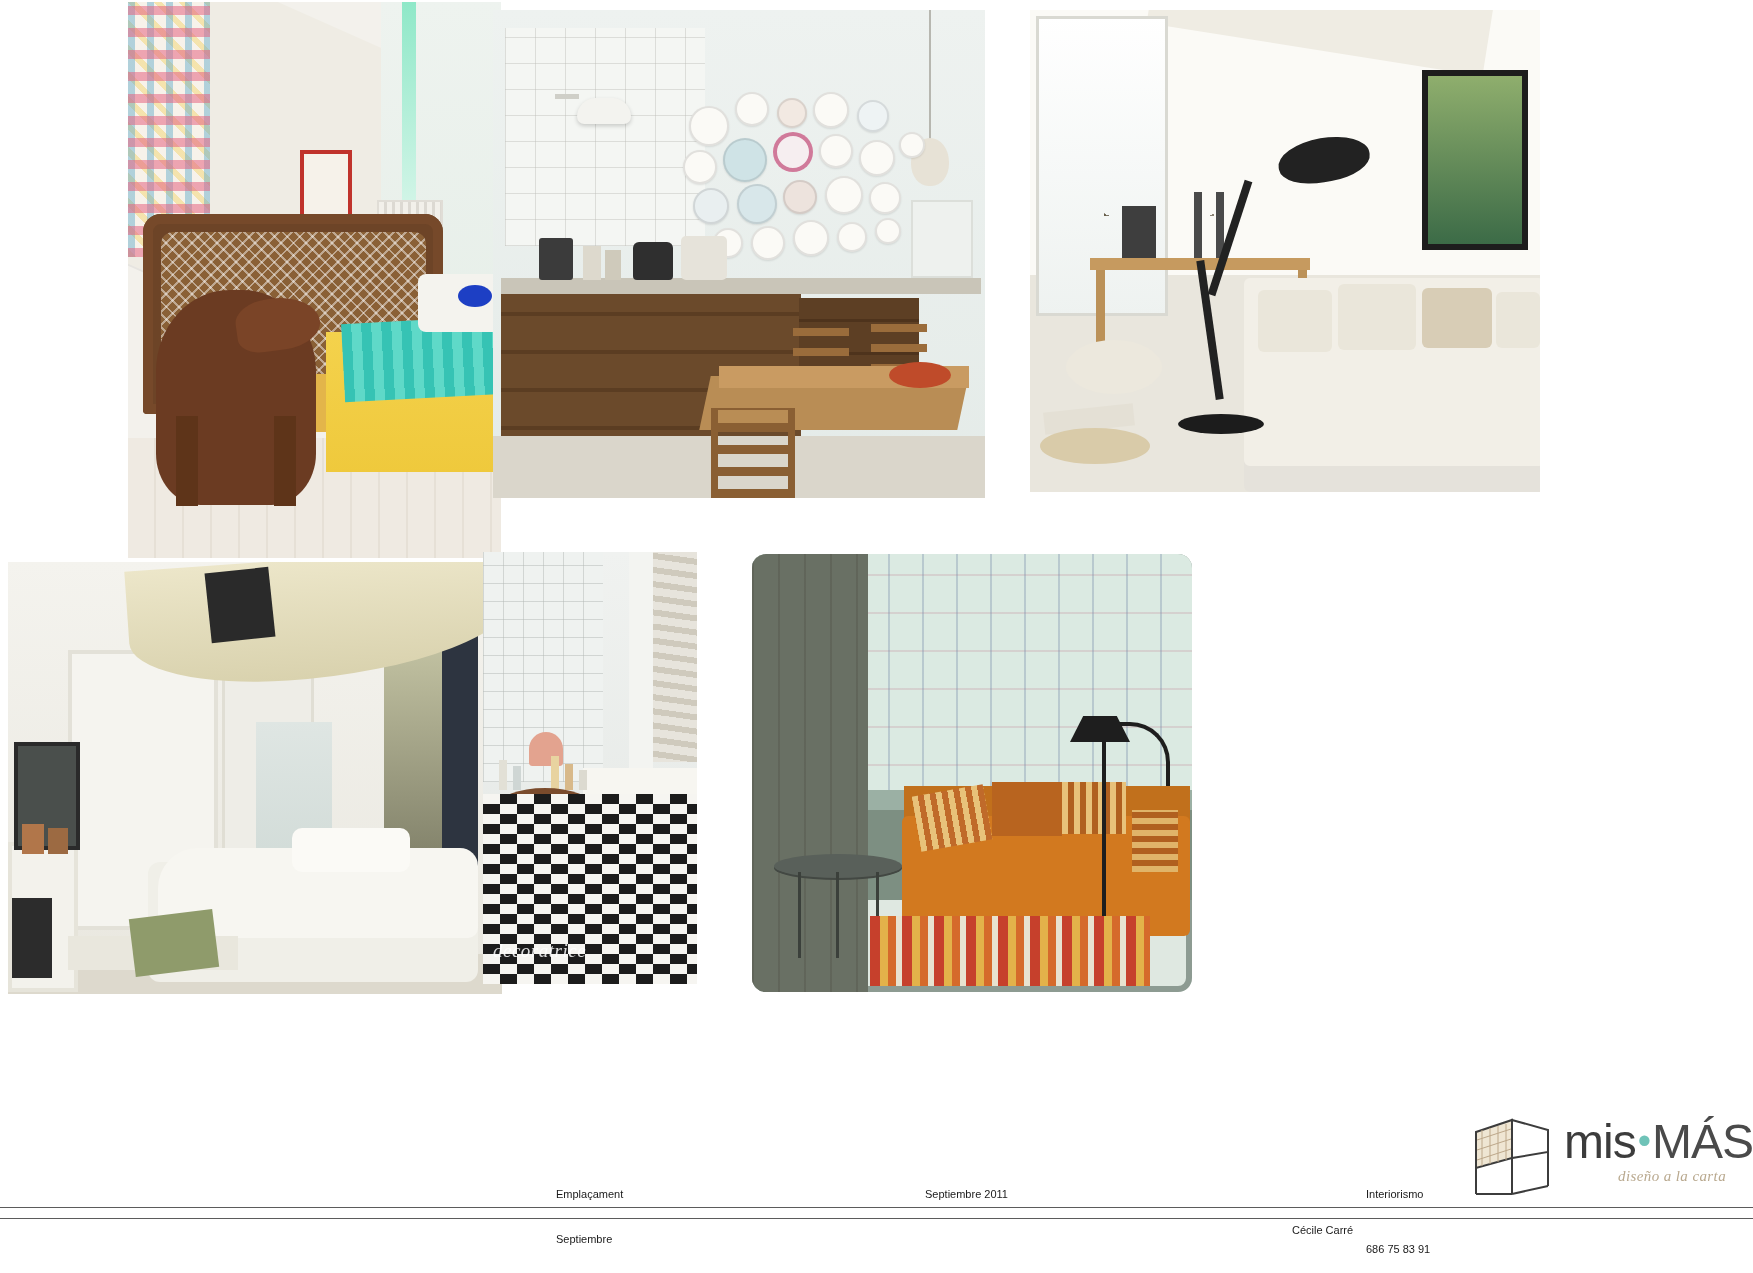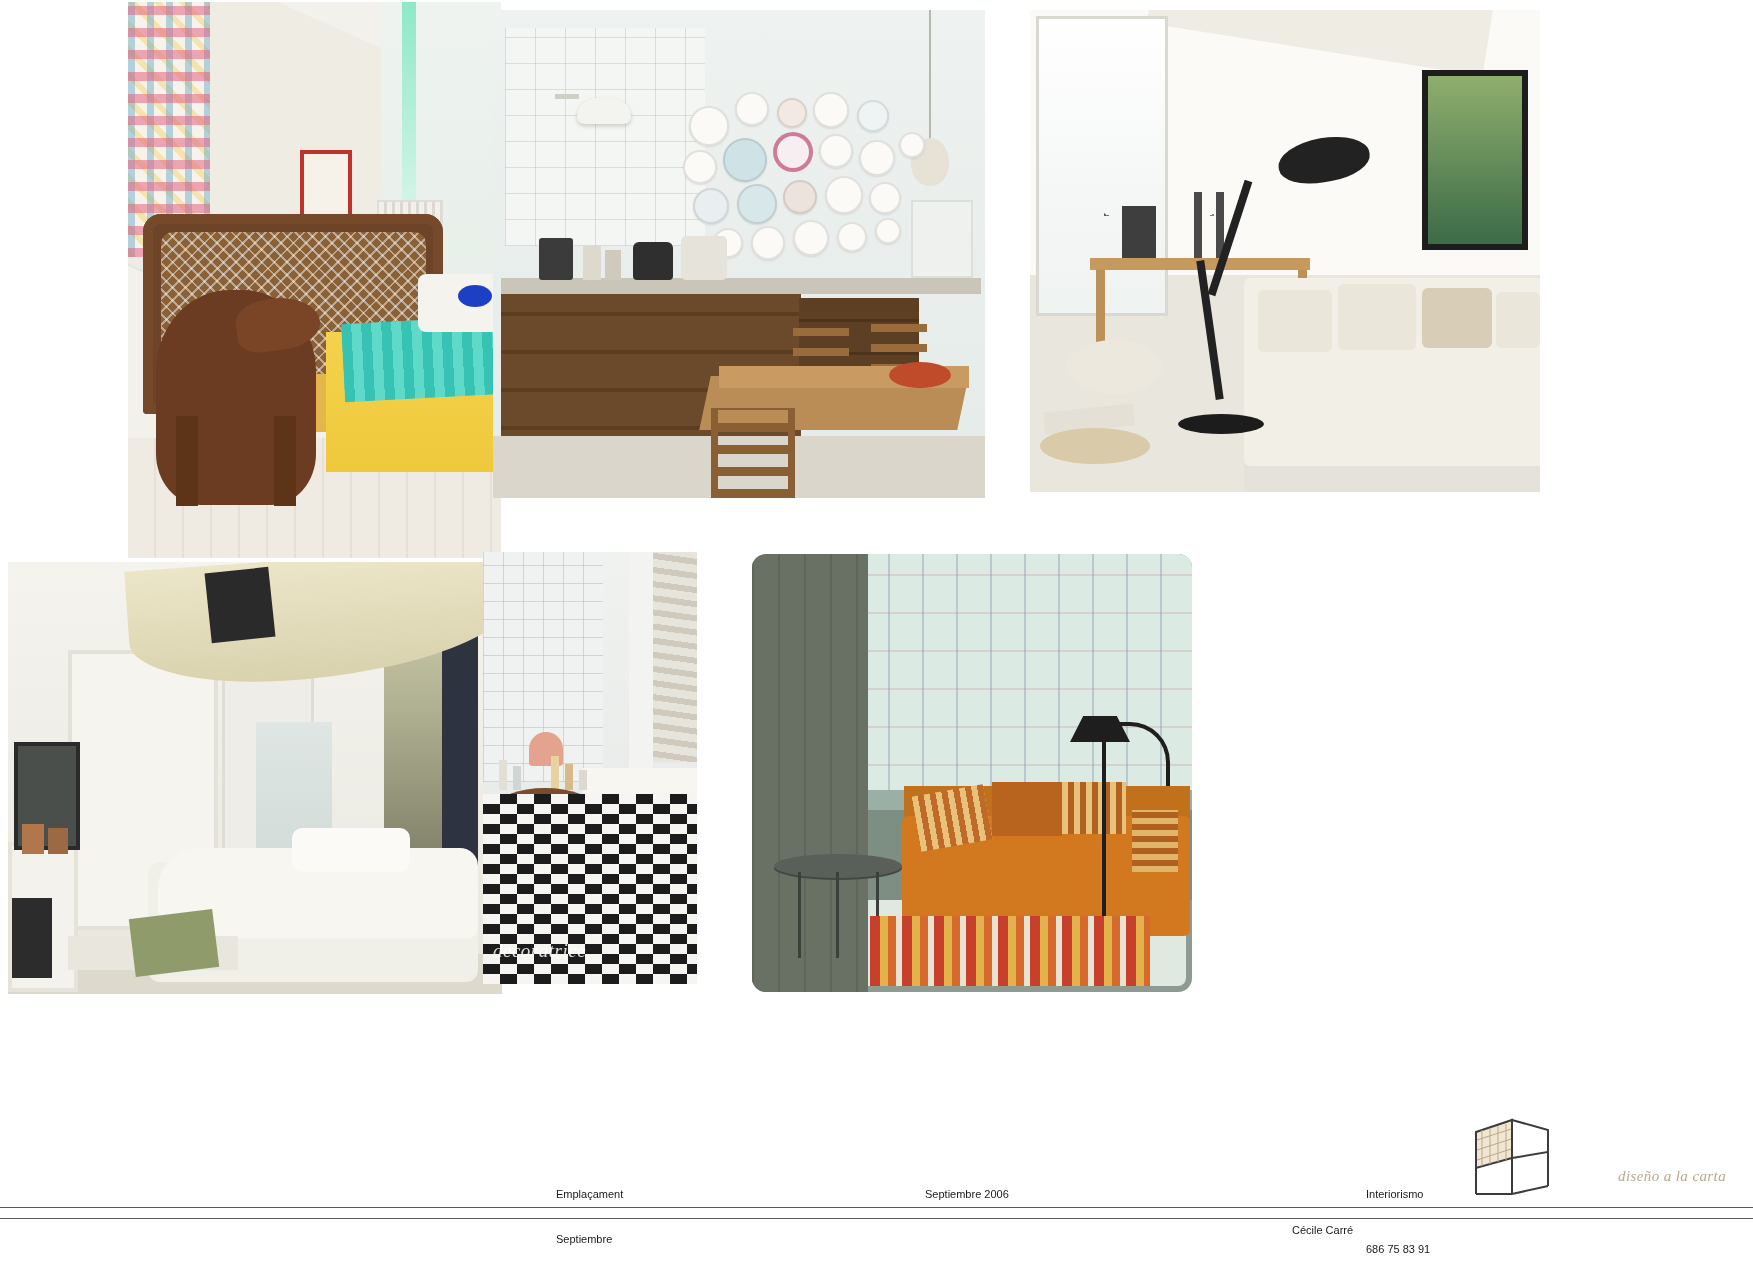--- a/index.html
+++ b/index.html
@@ -591,26 +591,29 @@
       <g stroke="#bda88a" stroke-width="1">
         <line x1="14" y1="24" x2="14" y2="60"></line>
         <line x1="22" y1="22" x2="22" y2="58"></line>
         <line x1="30" y1="20" x2="30" y2="56"></line>
         <line x1="38" y1="18" x2="38" y2="54"></line>
         <line x1="9" y1="34" x2="43" y2="23"></line>
         <line x1="9" y1="44" x2="43" y2="33"></line>
         <line x1="9" y1="54" x2="43" y2="43"></line>
       </g>
     </svg>
+    <div class="logo-text">
+      <span>mis</span><span class="dot">•</span><span class="mas">MÁS</span>
+    </div>
     <div class="logo-tag">diseño a la carta</div>
   </div>
 
   <div class="rule" id="rule-top"></div>
   <div class="rule" id="rule-bottom"></div>
 
   <div class="foot-text" id="foot-loc-label">Emplaçament</div>
-  <div class="foot-text" id="foot-date">Septiembre 2006</div>
+  <div class="foot-text" id="foot-date">Septiembre 2011</div>
   <div class="foot-text" id="foot-service">Interiorismo</div>
   <div class="foot-text" id="foot-city">Septiembre</div>
   <div class="foot-text" id="foot-name">Cécile Carré</div>
   <div class="foot-text" id="foot-phone">686 75 83 91</div>
 
 </div>
 
 </body></html>

